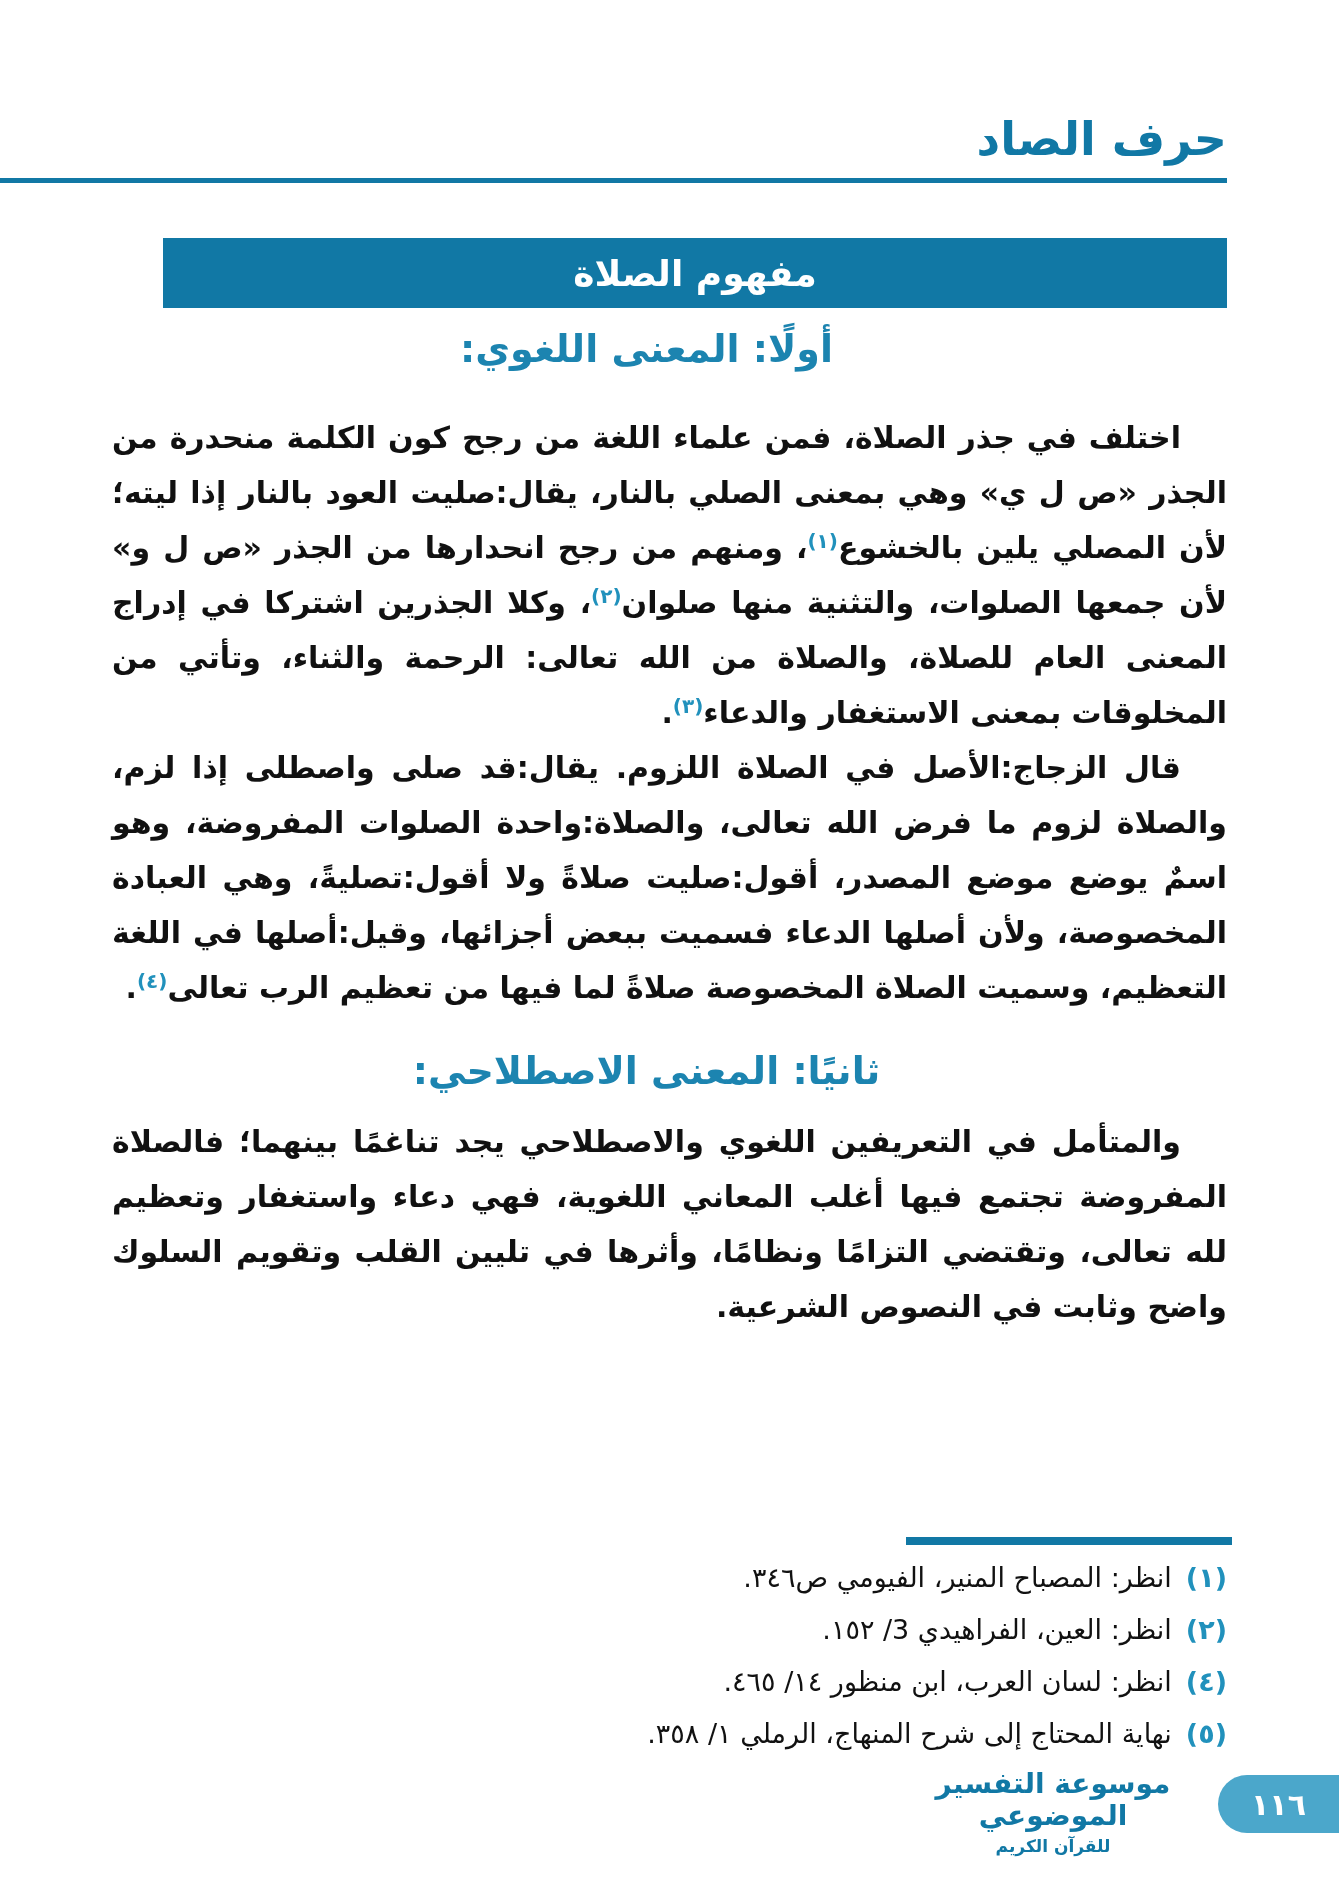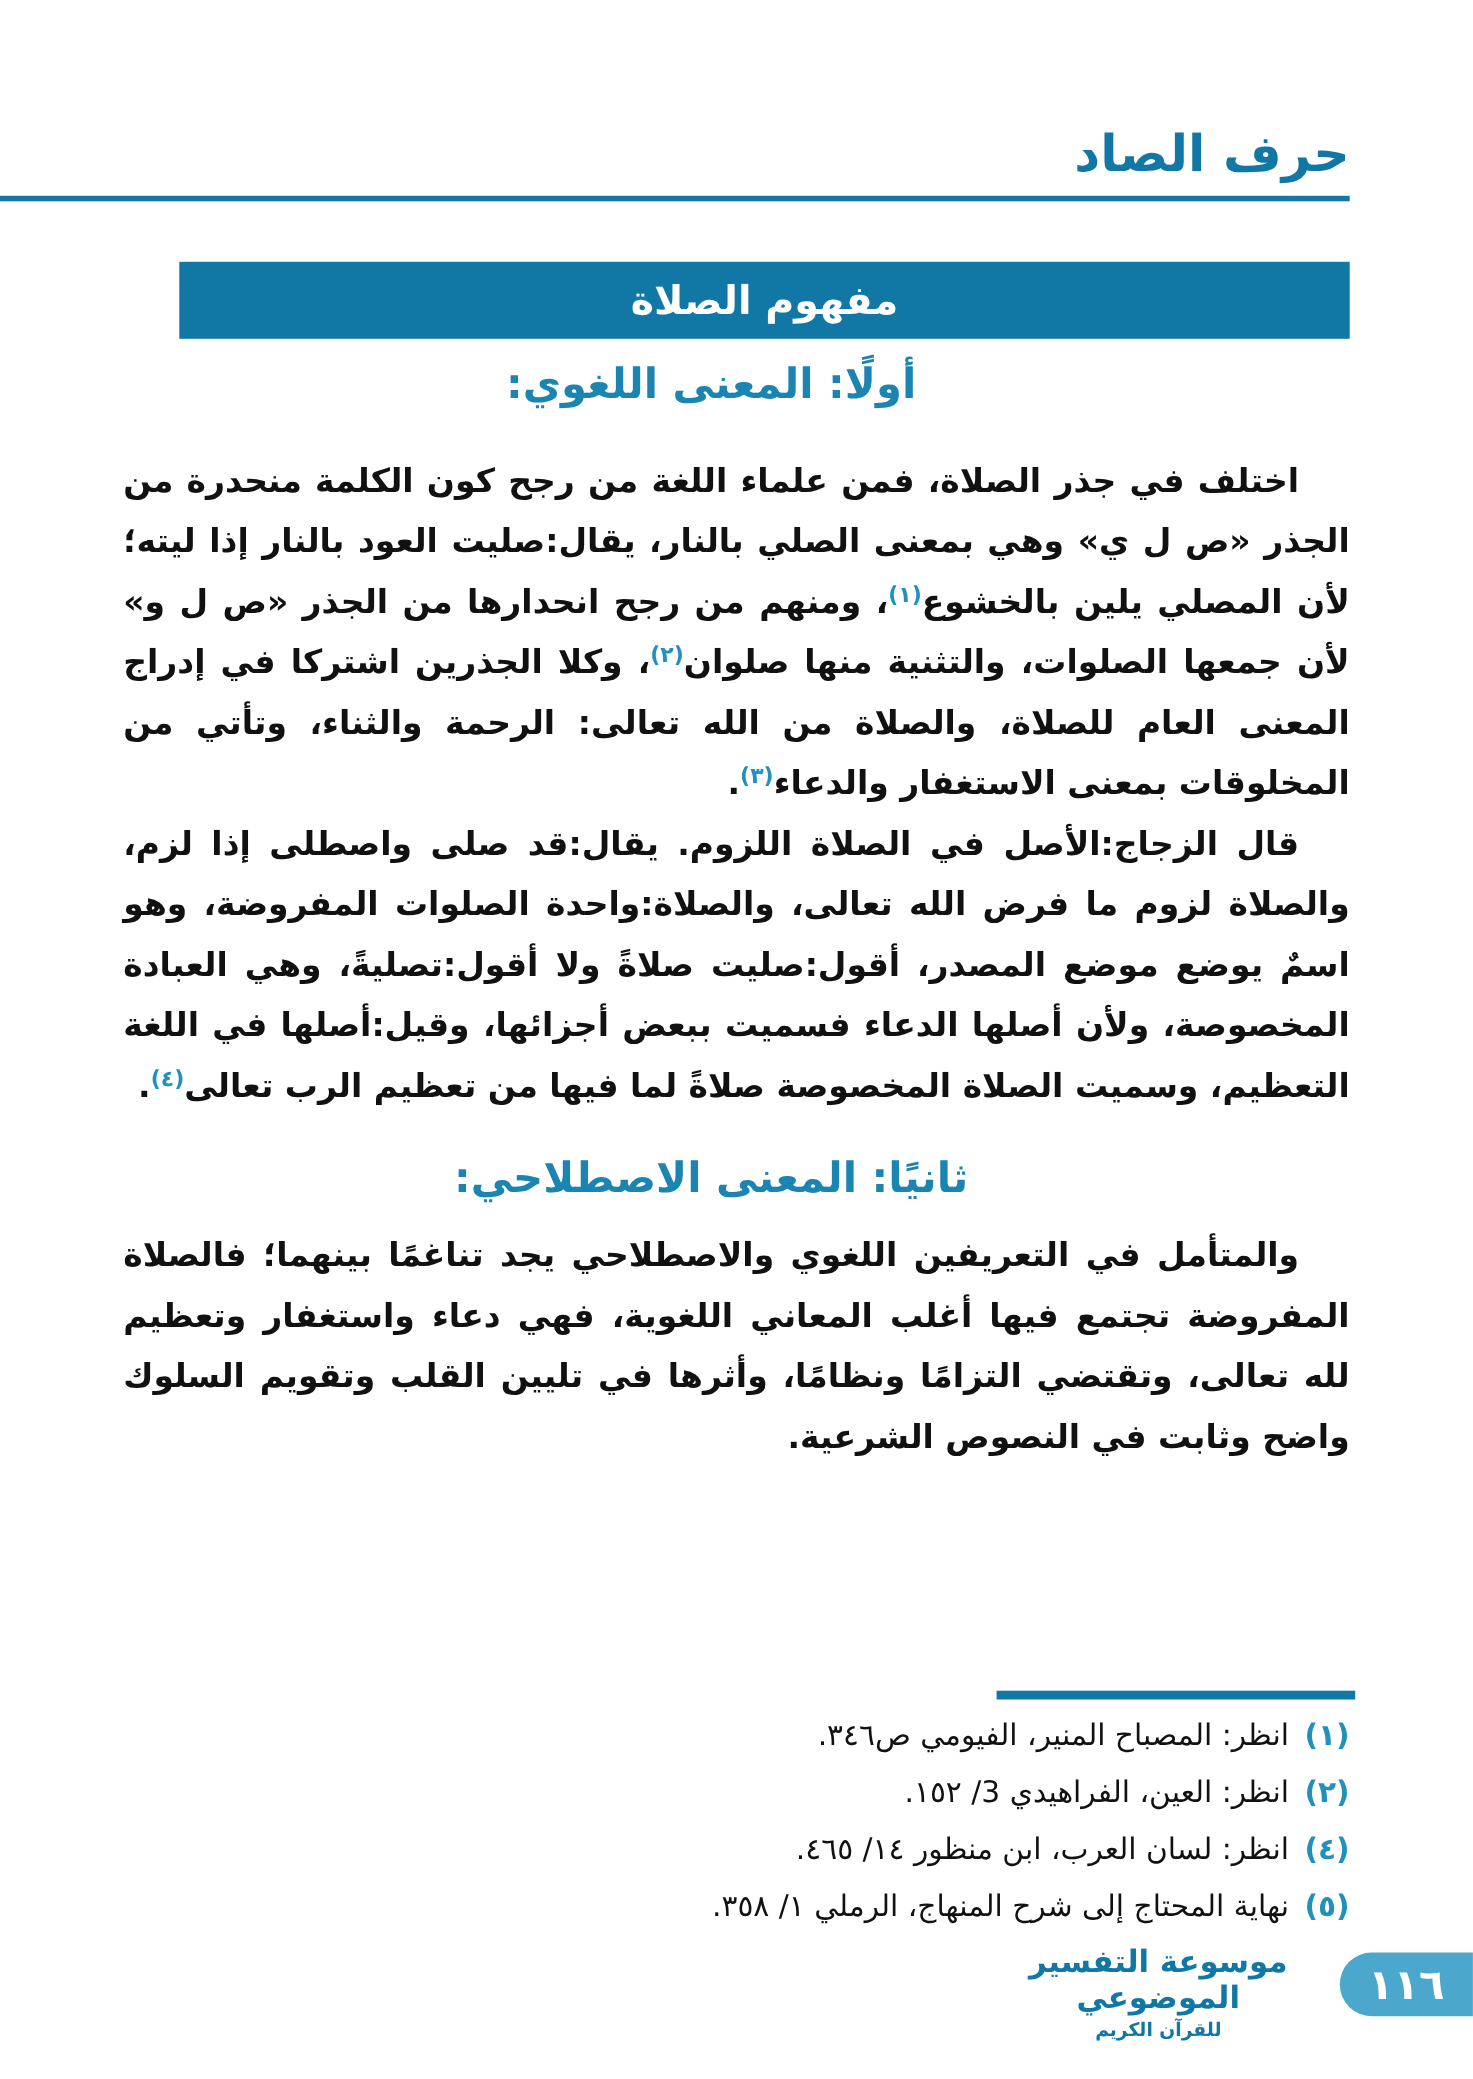--- a/index.html
+++ b/index.html
@@ -118,21 +118,21 @@
     font-size:17px;font-weight:bold;
     margin-top:4px;
   }
   .page-badge{
     position:absolute;
     top:1775px;right:0;
     width:121px;height:58px;
     background:var(--badge);
     border-radius:29px 0 0 29px;
     color:#ffffff;
-    font-size:38px;font-weight:bold;
+    font-size:30px;font-weight:bold;
     display:flex;align-items:center;justify-content:center;
     letter-spacing:6px;
   }
 </style>
 </head>
 <body>
 
 <div class="page">
 
   <div class="chapter-title">حرف الصاد</div>

